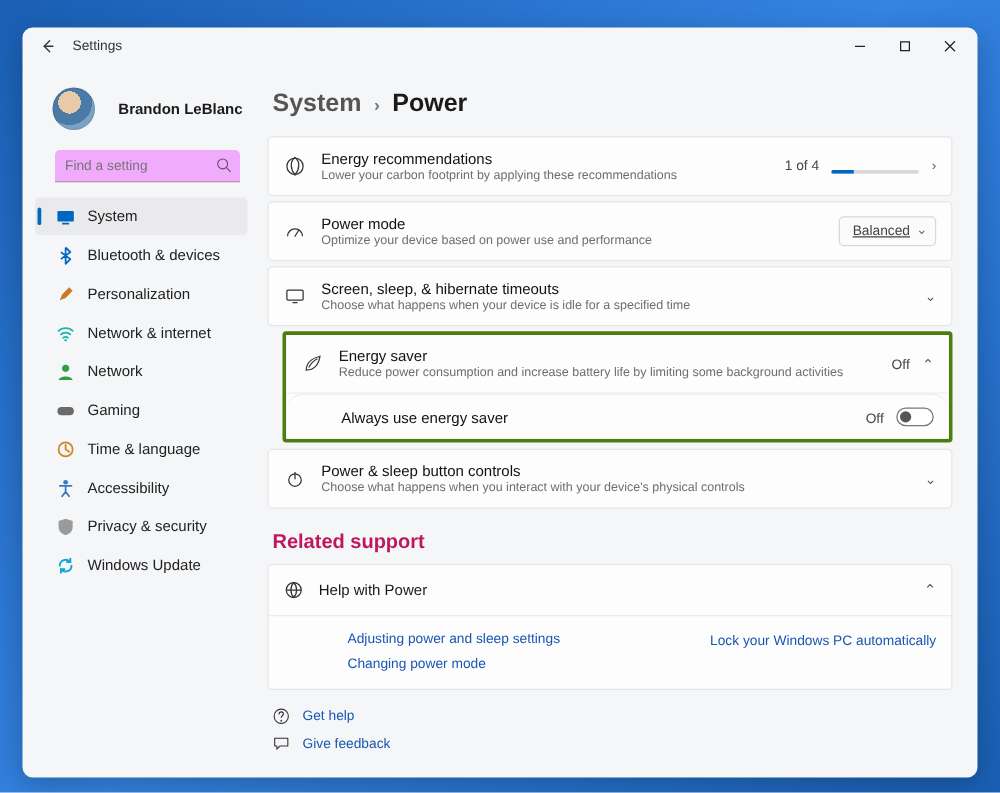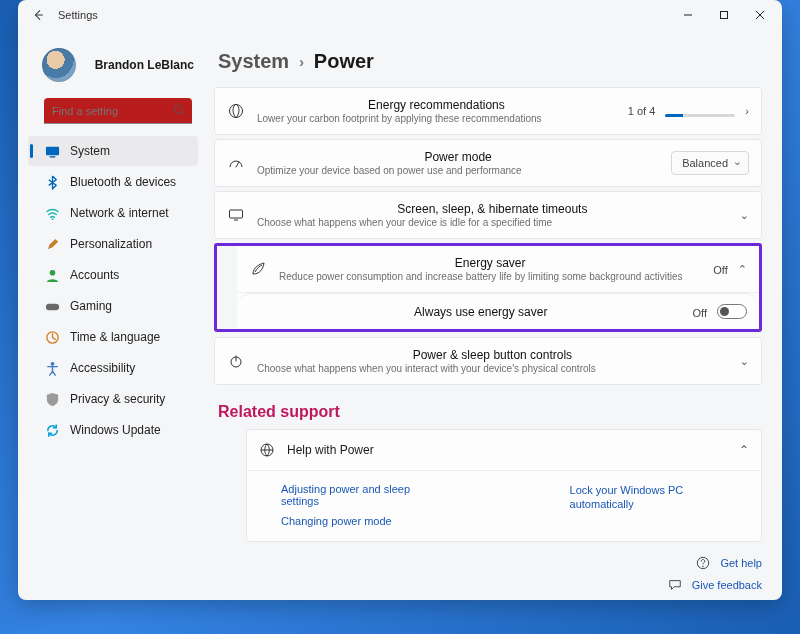--- a/index.html
+++ b/index.html
@@ -8,21 +8,21 @@
     font-size: 12px;
     color: #1a1a1a;
     background: linear-gradient(135deg, #1a5fb4 0%, #3584e4 50%, #1a5fb4 100%);
     width: 800px;
     height: 634px;
     overflow: hidden;
     position: relative;
   }
   .window {
     position: absolute;
-    top: 0; left: 18px;
+    top: 22px; left: 18px;
     width: 764px; height: 600px;
     background: #f5f6f8;
     border-radius: 8px;
     box-shadow: 0 6px 24px rgba(0,0,0,.25);
     display: flex;
     flex-direction: column;
     overflow: hidden;
   }
   .titlebar {
     height: 30px;
@@ -34,56 +34,56 @@
   .titlebar .title { font-size: 11px; margin-left: 8px; color:#333;}
   .winbtns { margin-left:auto; display:flex; }
   .winbtn { width:36px; height:28px; display:flex;align-items:center;justify-content:center; cursor:pointer;}
   .content { flex:1; display:flex; overflow:hidden;}
   .sidebar { width: 188px; padding: 6px 4px 0 6px; display:flex; flex-direction:column;}
   .profile { display:flex; align-items:center; gap:8px; padding: 12px 8px 16px 18px; justify-content: space-between;}
   .avatar { width:34px;height:34px;border-radius:50%; background: radial-gradient(circle at 40% 35%, #e8c9a8 0 30%, #4a7ba6 30% 60%, #7aa2c4 60% 100%); box-shadow: inset 0 0 0 1px rgba(0,0,0,.08);}
   .profile-name{font-size:12px;font-weight:600;}
   .profile-sub{font-size:10px;color:#777;}
   .search { margin: 0 10px 10px 20px; position:relative;}
-  .search input{ width:100%; height:26px; border:none; border-bottom:1px solid #8a8a8a; background:#b91c1c; border-radius:4px 4px 0 0; padding: 0 26px 0 8px; font-size:11px; outline:none;}
+  .search input{ width:100%; height:26px; border:none; border-bottom:1px solid #8a8a8a; background:#f0abfc; border-radius:4px 4px 0 0; padding: 0 26px 0 8px; font-size:11px; outline:none;}
   .search .sicon{position:absolute; right:6px; top:5px; color:#555;}
   .nav{display:flex;flex-direction:column; gap:1px; margin-top:2px;}
   .nav-item{display:flex;align-items:center;gap:10px; height:30px; padding:0 10px 0 16px; border-radius:4px; margin:0 4px; cursor:pointer; position:relative;}
   .nav-item.active{background:#eaeaec;}
   .nav-item.active::before{content:"";position:absolute;left:2px;top:8px;width:3px;height:14px;background:#0067c0;border-radius:2px;}
   .nav-item .nicon{width:16px;height:16px;display:flex;align-items:center;justify-content:center;}
   .nav-item span.label{font-size:12px;color:#222;}
   .main{ flex:1; overflow-y:auto; padding: 8px 20px 20px 8px;}
   .breadcrumb{ display:flex; align-items:center; gap:10px; font-size:20px; font-weight:600; padding: 12px 0 14px 4px;}
   .breadcrumb .crumb-sys{color:#555; font-weight:600;}
   .breadcrumb .chev{color:#777;font-size:14px;}
   .card{background:#fdfdfd;border:1px solid #e6e6e8;border-radius:4px;margin-bottom:4px;}
   .row{display:flex;align-items:center;padding:10px 12px; gap:12px;}
   .row .ricon{width:18px;display:flex;justify-content:center;color:#333;}
   .row .rtext{flex:1;}
-  .row .rtitle{font-size:12px;font-weight:400;color:#111;text-align:center;}
+  .row .rtitle{font-size:12px;font-weight:400;color:#111;}
   .row .rsub{font-size:10px;color:#6e6e6e;margin-top:1px;}
   .row .rright{display:flex;align-items:flex-end;gap:10px;font-size:11px;color:#444;}
   .chev-down,.chev-up{color:#555;}
   .progress{width:70px;height:3px;background:#d8d8dc;border-radius:2px;overflow:hidden;}
   .progress .bar{height:100%;width:25%;background:#0067c0;}
-  .select{border:1px solid #d8d8dc;border-radius:4px;background:#fbfbfc;padding:5px 20px 5px 10px;font-size:11px;position:relative;}
+  .select{border:1px solid #d8d8dc;border-radius:4px;background:#fbfbfc;padding:5px 20px 5px 10px;font-size:11px;position:relative;text-decoration:underline;}
   .select::after{content:"⌄";position:absolute;right:6px;top:3px;color:#666;}
   .toggle{width:30px;height:15px;border:1px solid #777;border-radius:9px;position:relative;background:#fff;}
   .toggle .knob{position:absolute;left:2px;top:2px;width:9px;height:9px;border-radius:50%;background:#555;}
   .subrow{border-top:1px solid #ececee;padding-left:44px;border-radius:14px;}
-  .highlight{border:3px solid #6d28d9;border-radius:3px;margin:3px 0 5px 0;padding-left:20px;}
+  .highlight{border:3px solid #4d7c0f;border-radius:3px;margin:3px 0 5px 12px;}
   .highlight .card{border:none;border-radius:0;border-bottom:1px solid #ececee;margin:0;}
   .section-title{font-size:16px;font-weight:600;color:#be185d;margin:18px 0 8px 4px;}
-  .support-card{background:#fdfdfd;border:1px solid #e6e6e8;border-radius:4px;margin-left:32px;}
+  .support-card{background:#fdfdfd;border:1px solid #e6e6e8;border-radius:4px;}
   .support-head{display:flex;align-items:center;gap:12px;padding:12px 12px;border-bottom:1px solid #ececee;}
-  .support-body{display:flex;gap:120px;padding:12px 12px 14px 34px;}
+  .support-body{display:flex;gap:120px;padding:12px 12px 14px 34px;justify-content:flex-end;}
   .support-body a, .linklist a{color:#1957b3;text-decoration:none;font-size:11px;}
   .linklist{margin-top:14px;display:flex;flex-direction:column;gap:8px;padding-left:4px;}
-  .linklist .lrow{display:flex;align-items:center;gap:10px;justify-content:flex-end;}
+  .linklist .lrow{display:flex;align-items:center;gap:10px;}
   svg{display:block;}
 </style>
 </head>
 <body>
 
 <div class="window">
   <div class="titlebar">
     <div class="back">
       <svg width="14" height="14" viewBox="0 0 16 16">
           <path d="M10 3 5 8l5 5" stroke="#333" stroke-width="1.2" fill="none" stroke-linecap="round" stroke-linejoin="round"></path>
@@ -142,42 +142,42 @@
             <span class="nicon">
               <svg width="15" height="15" viewBox="0 0 16 16">
                 <path d="M8 1v14l4-4-8-6m0 6 8-6-4-4" stroke="#0067c0" stroke-width="1.5" fill="none" stroke-linejoin="round"></path>
               </svg>
             </span>
             <span class="label">Bluetooth &amp; devices</span>
           </div>
         <div class="nav-item">
             <span class="nicon">
               <svg width="15" height="15" viewBox="0 0 16 16">
+                <path d="M3 13l2-5 6-6 3 3-6 6-5 2z" fill="#c97a2a"></path>
+              </svg>
+            </span>
+            <span class="label">Personalization</span>
+          </div>
+        <div class="nav-item">
+            <span class="nicon">
+              <svg width="15" height="15" viewBox="0 0 16 16">
                 <path d="M2 6c3-3 9-3 12 0M4 9c2-2 6-2 8 0M6 12c1-1 3-1 4 0" stroke="#17b6b0" stroke-width="1.5" fill="none" stroke-linecap="round"></path>
                 <circle cx="8" cy="14" r="1" fill="#17b6b0"></circle>
               </svg>
             </span>
             <span class="label">Network &amp; internet</span>
           </div>
         <div class="nav-item">
             <span class="nicon">
               <svg width="15" height="15" viewBox="0 0 16 16">
-                <path d="M3 13l2-5 6-6 3 3-6 6-5 2z" fill="#c97a2a"></path>
-              </svg>
-            </span>
-            <span class="label">Personalization</span>
-          </div>
-        <div class="nav-item">
-            <span class="nicon">
-              <svg width="15" height="15" viewBox="0 0 16 16">
                 <circle cx="8" cy="5" r="3" fill="#2ea043"></circle>
                 <path d="M2 15c1-4 11-4 12 0" fill="#2ea043"></path>
               </svg>
             </span>
-            <span class="label">Accounts</span>
+            <span class="label">Network</span>
           </div>
         <div class="nav-item">
             <span class="nicon">
               <svg width="15" height="15" viewBox="0 0 16 16">
                 <rect x="1" y="5" width="14" height="7" rx="3.5" fill="#6a6a6a"></rect>
               </svg>
             </span>
             <span class="label">Gaming</span>
           </div>
         <div class="nav-item">

